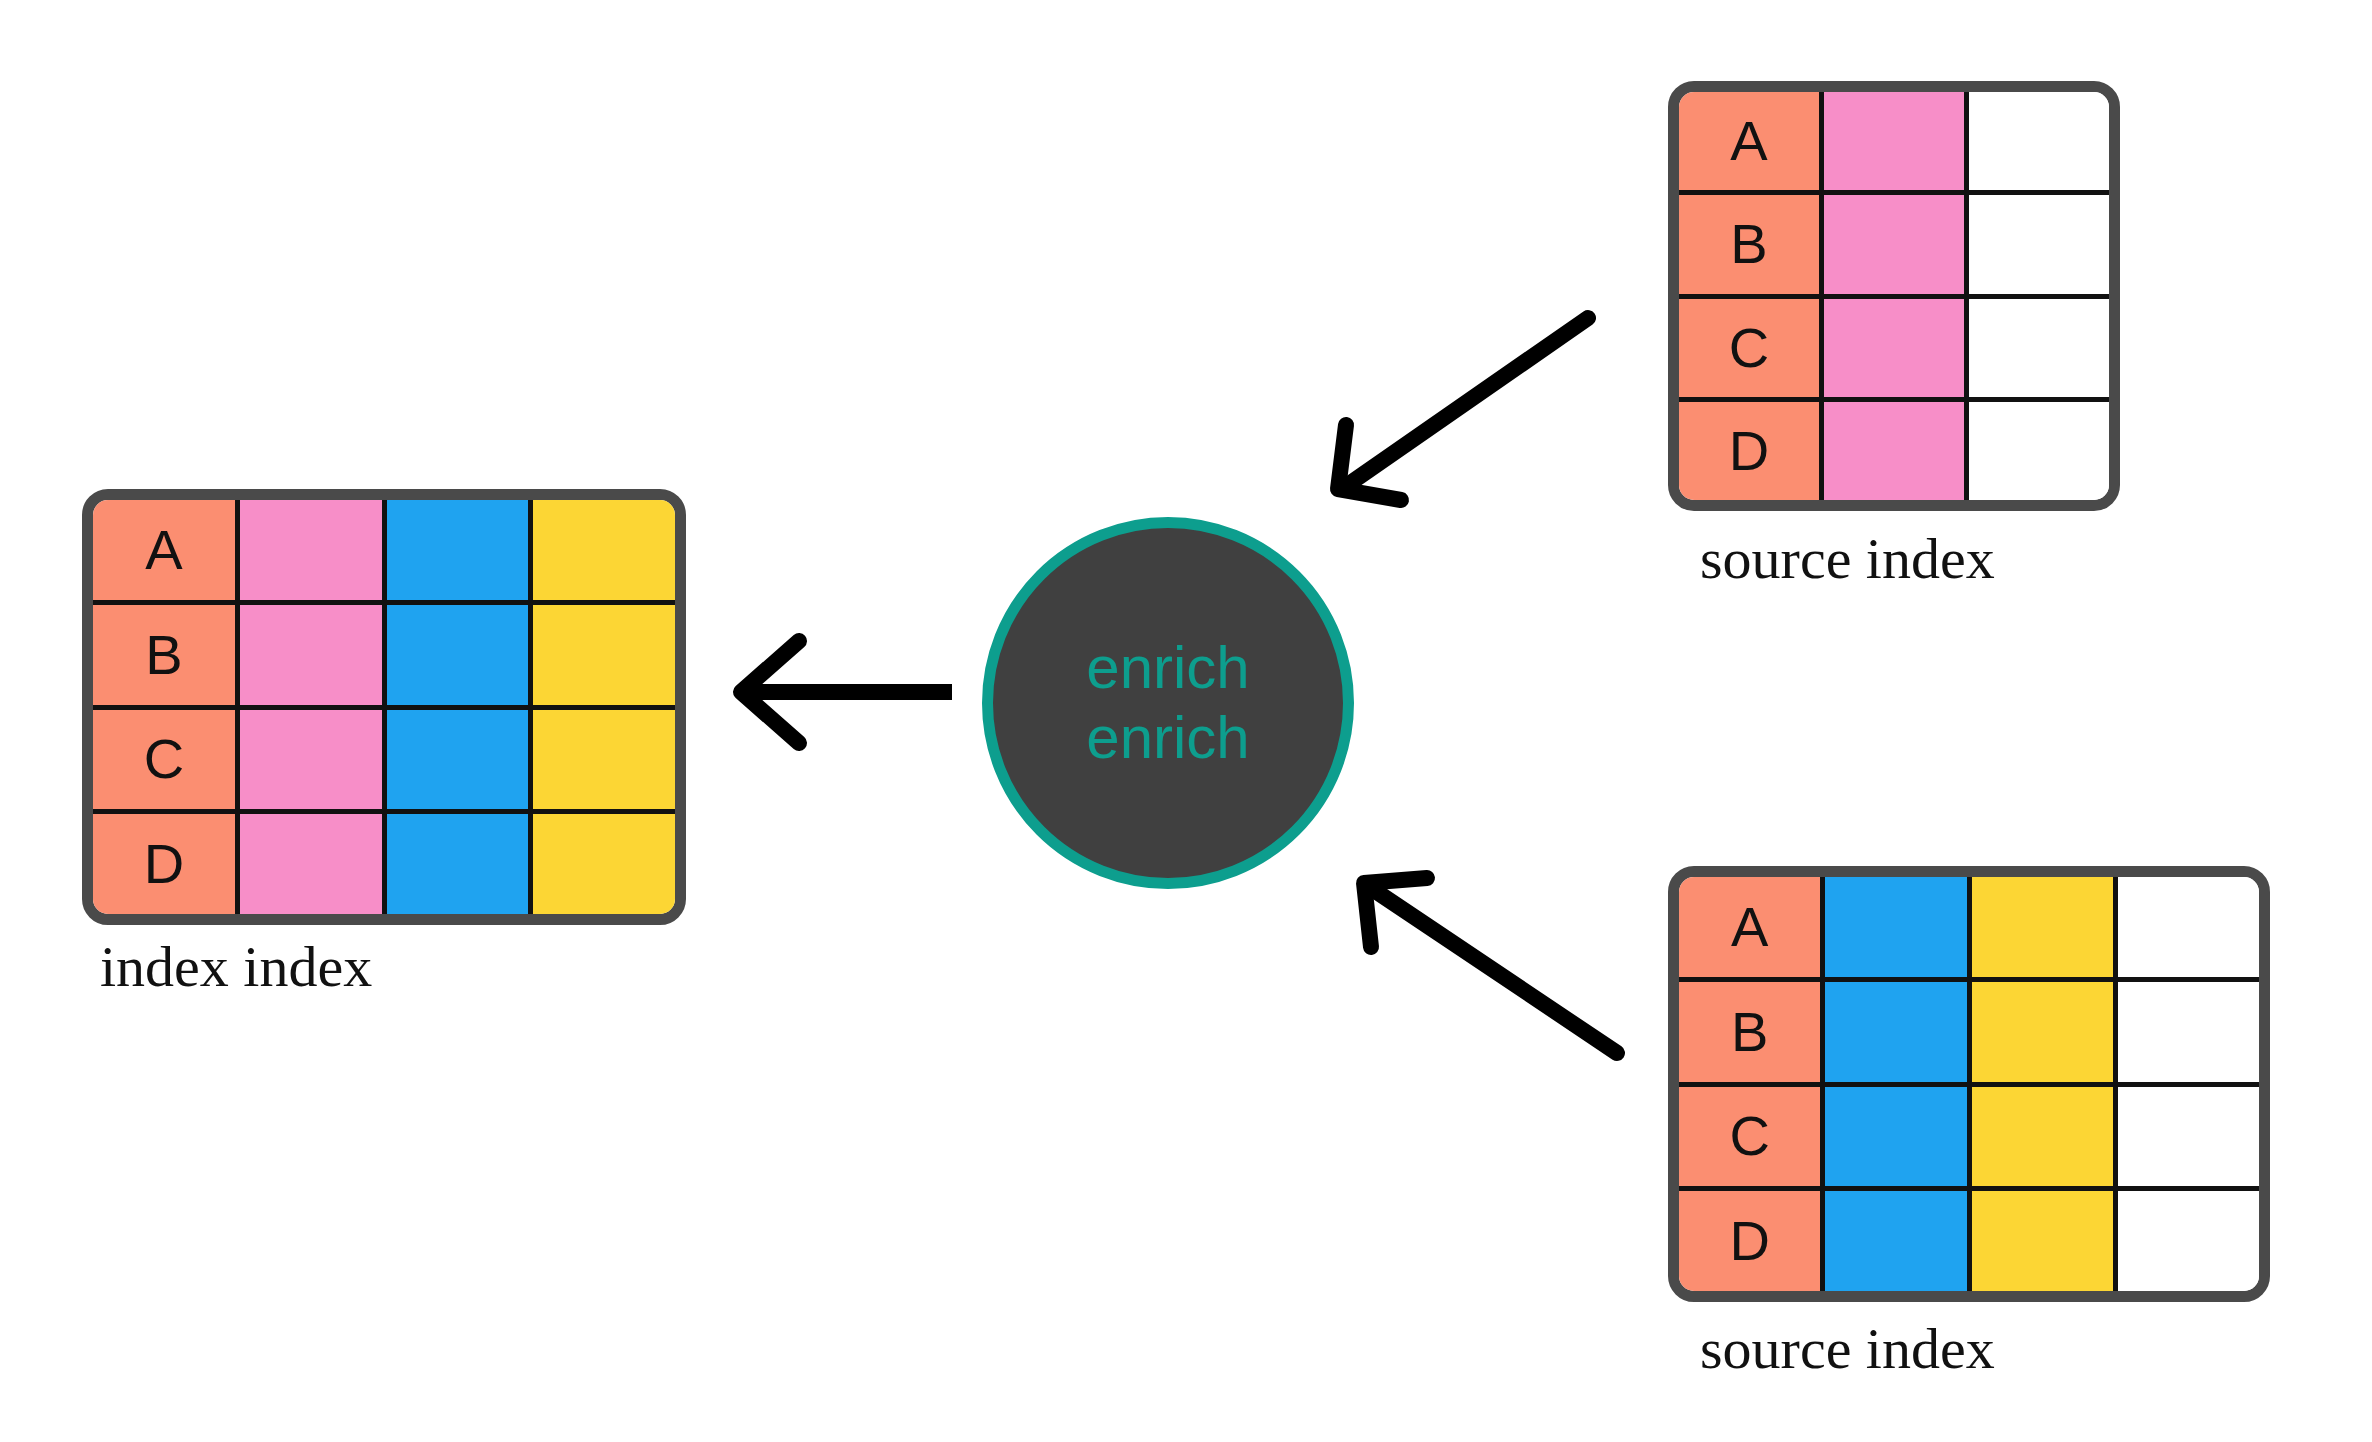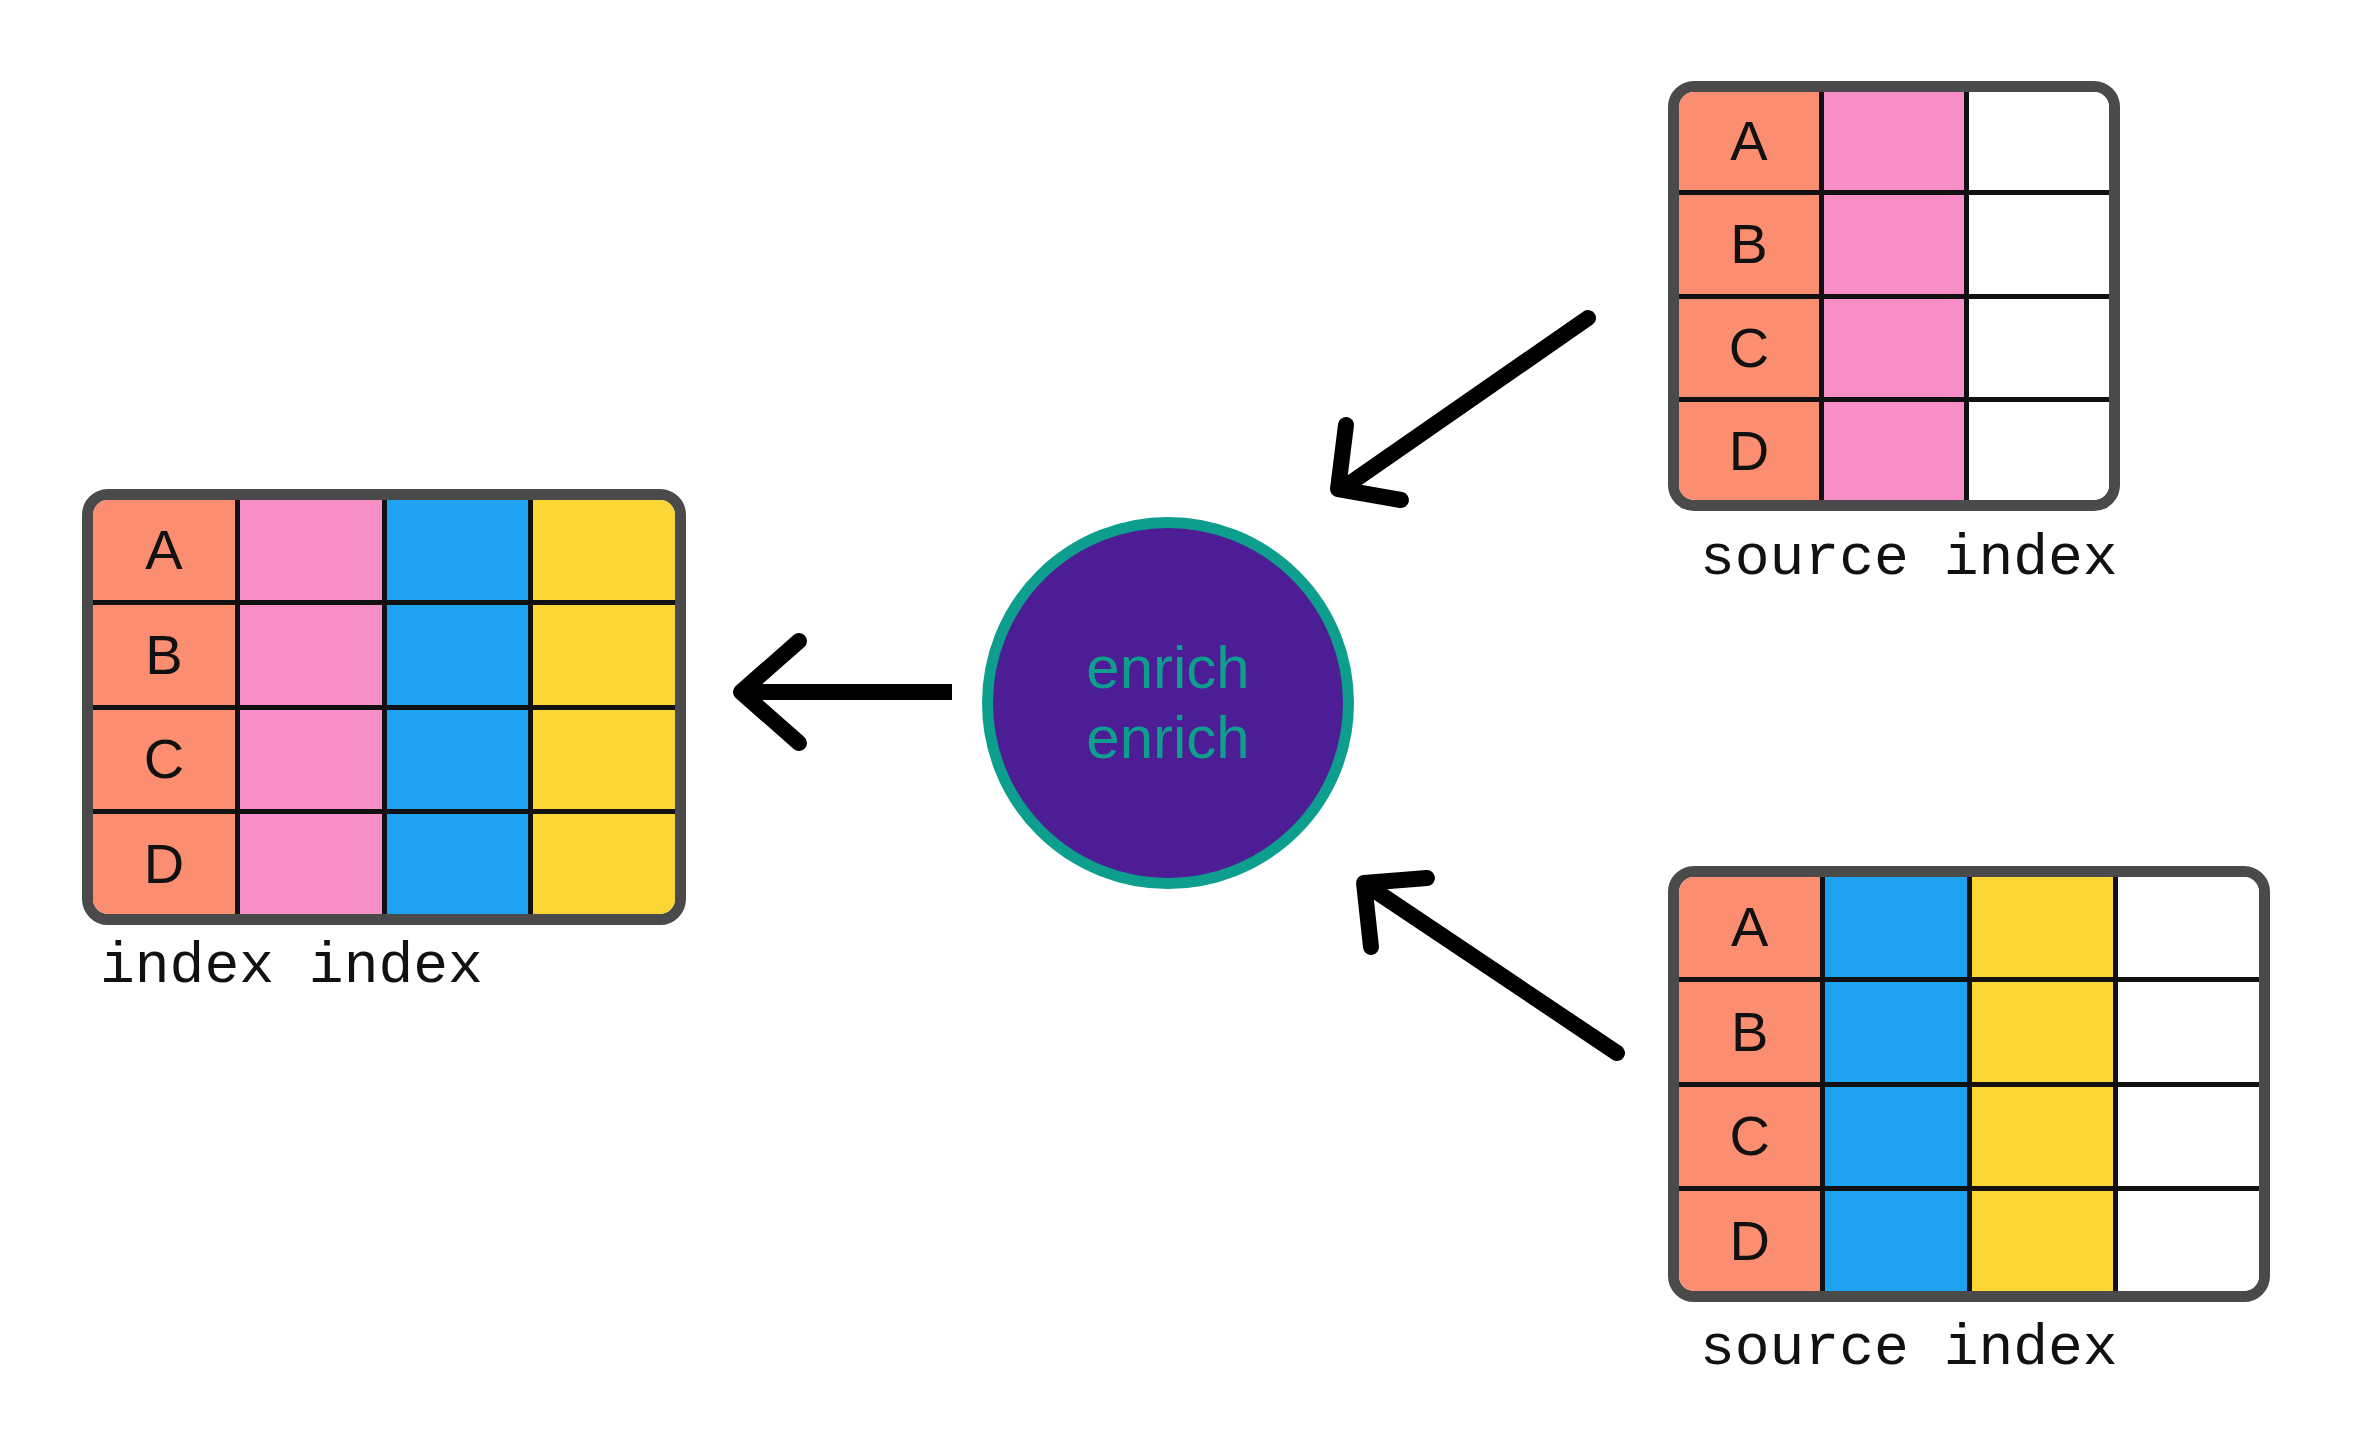--- a/index.html
+++ b/index.html
@@ -91,37 +91,37 @@
     height: 436px;
   }
 
   
   .caption {
     position: absolute;
     font-size: 58px;
     color: #111111;
     white-space: nowrap;
     line-height: 1;
-    font-family: Liberation Mono, monospace;
+    font-family: Liberation Serif, serif;
   }
   #enrich-index-caption      { left: 100px;  top: 938px; }
   #source-index-caption-top  { left: 1700px; top: 530px; }
   #source-index-caption-bottom { left: 1700px; top: 1320px; }
 
   
   #enrich-policy-node {
     position: absolute;
     left: 982px;
     top: 517px;
     width: 372px;
     height: 372px;
     box-sizing: border-box;
     border: 11px solid #0d9e8e;
     border-radius: 50%;
-    background: #4c1d95;
+    background: #404040;
     display: flex;
     flex-direction: column;
     align-items: center;
     justify-content: center;
   }
   .policy-line {
     font-size: 60px;
     color: #0d9e8e;
     line-height: 1.17;
     text-align: center;

